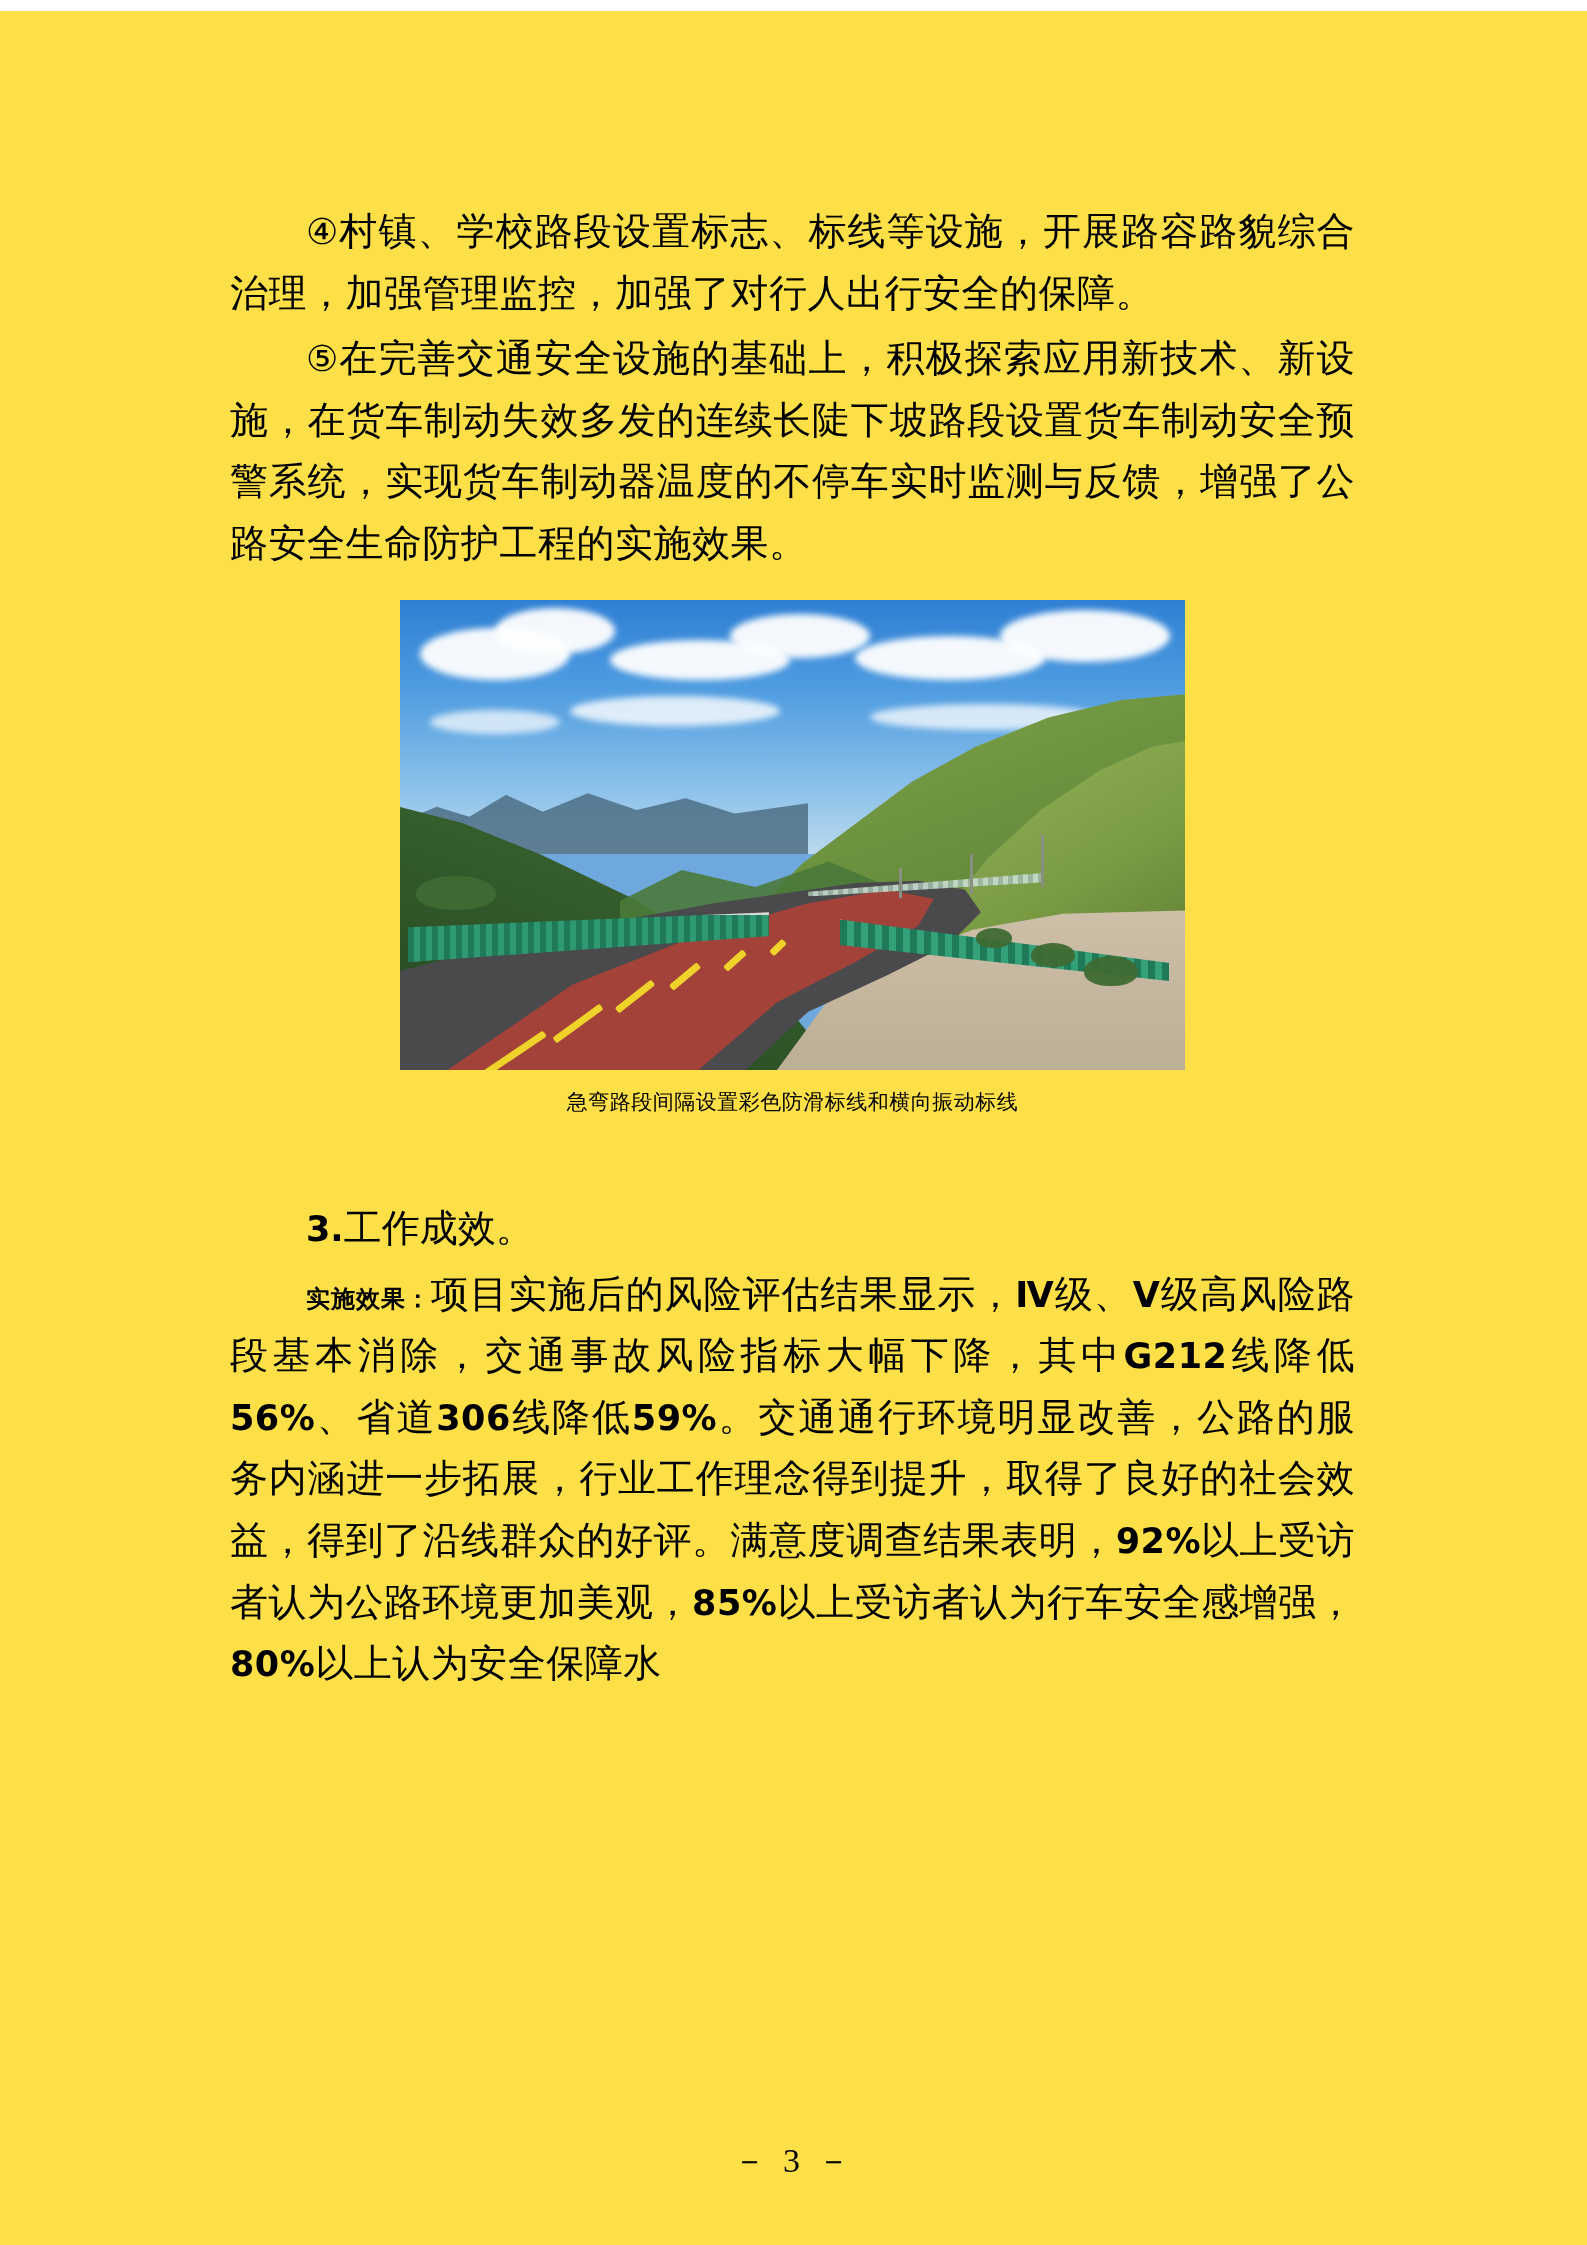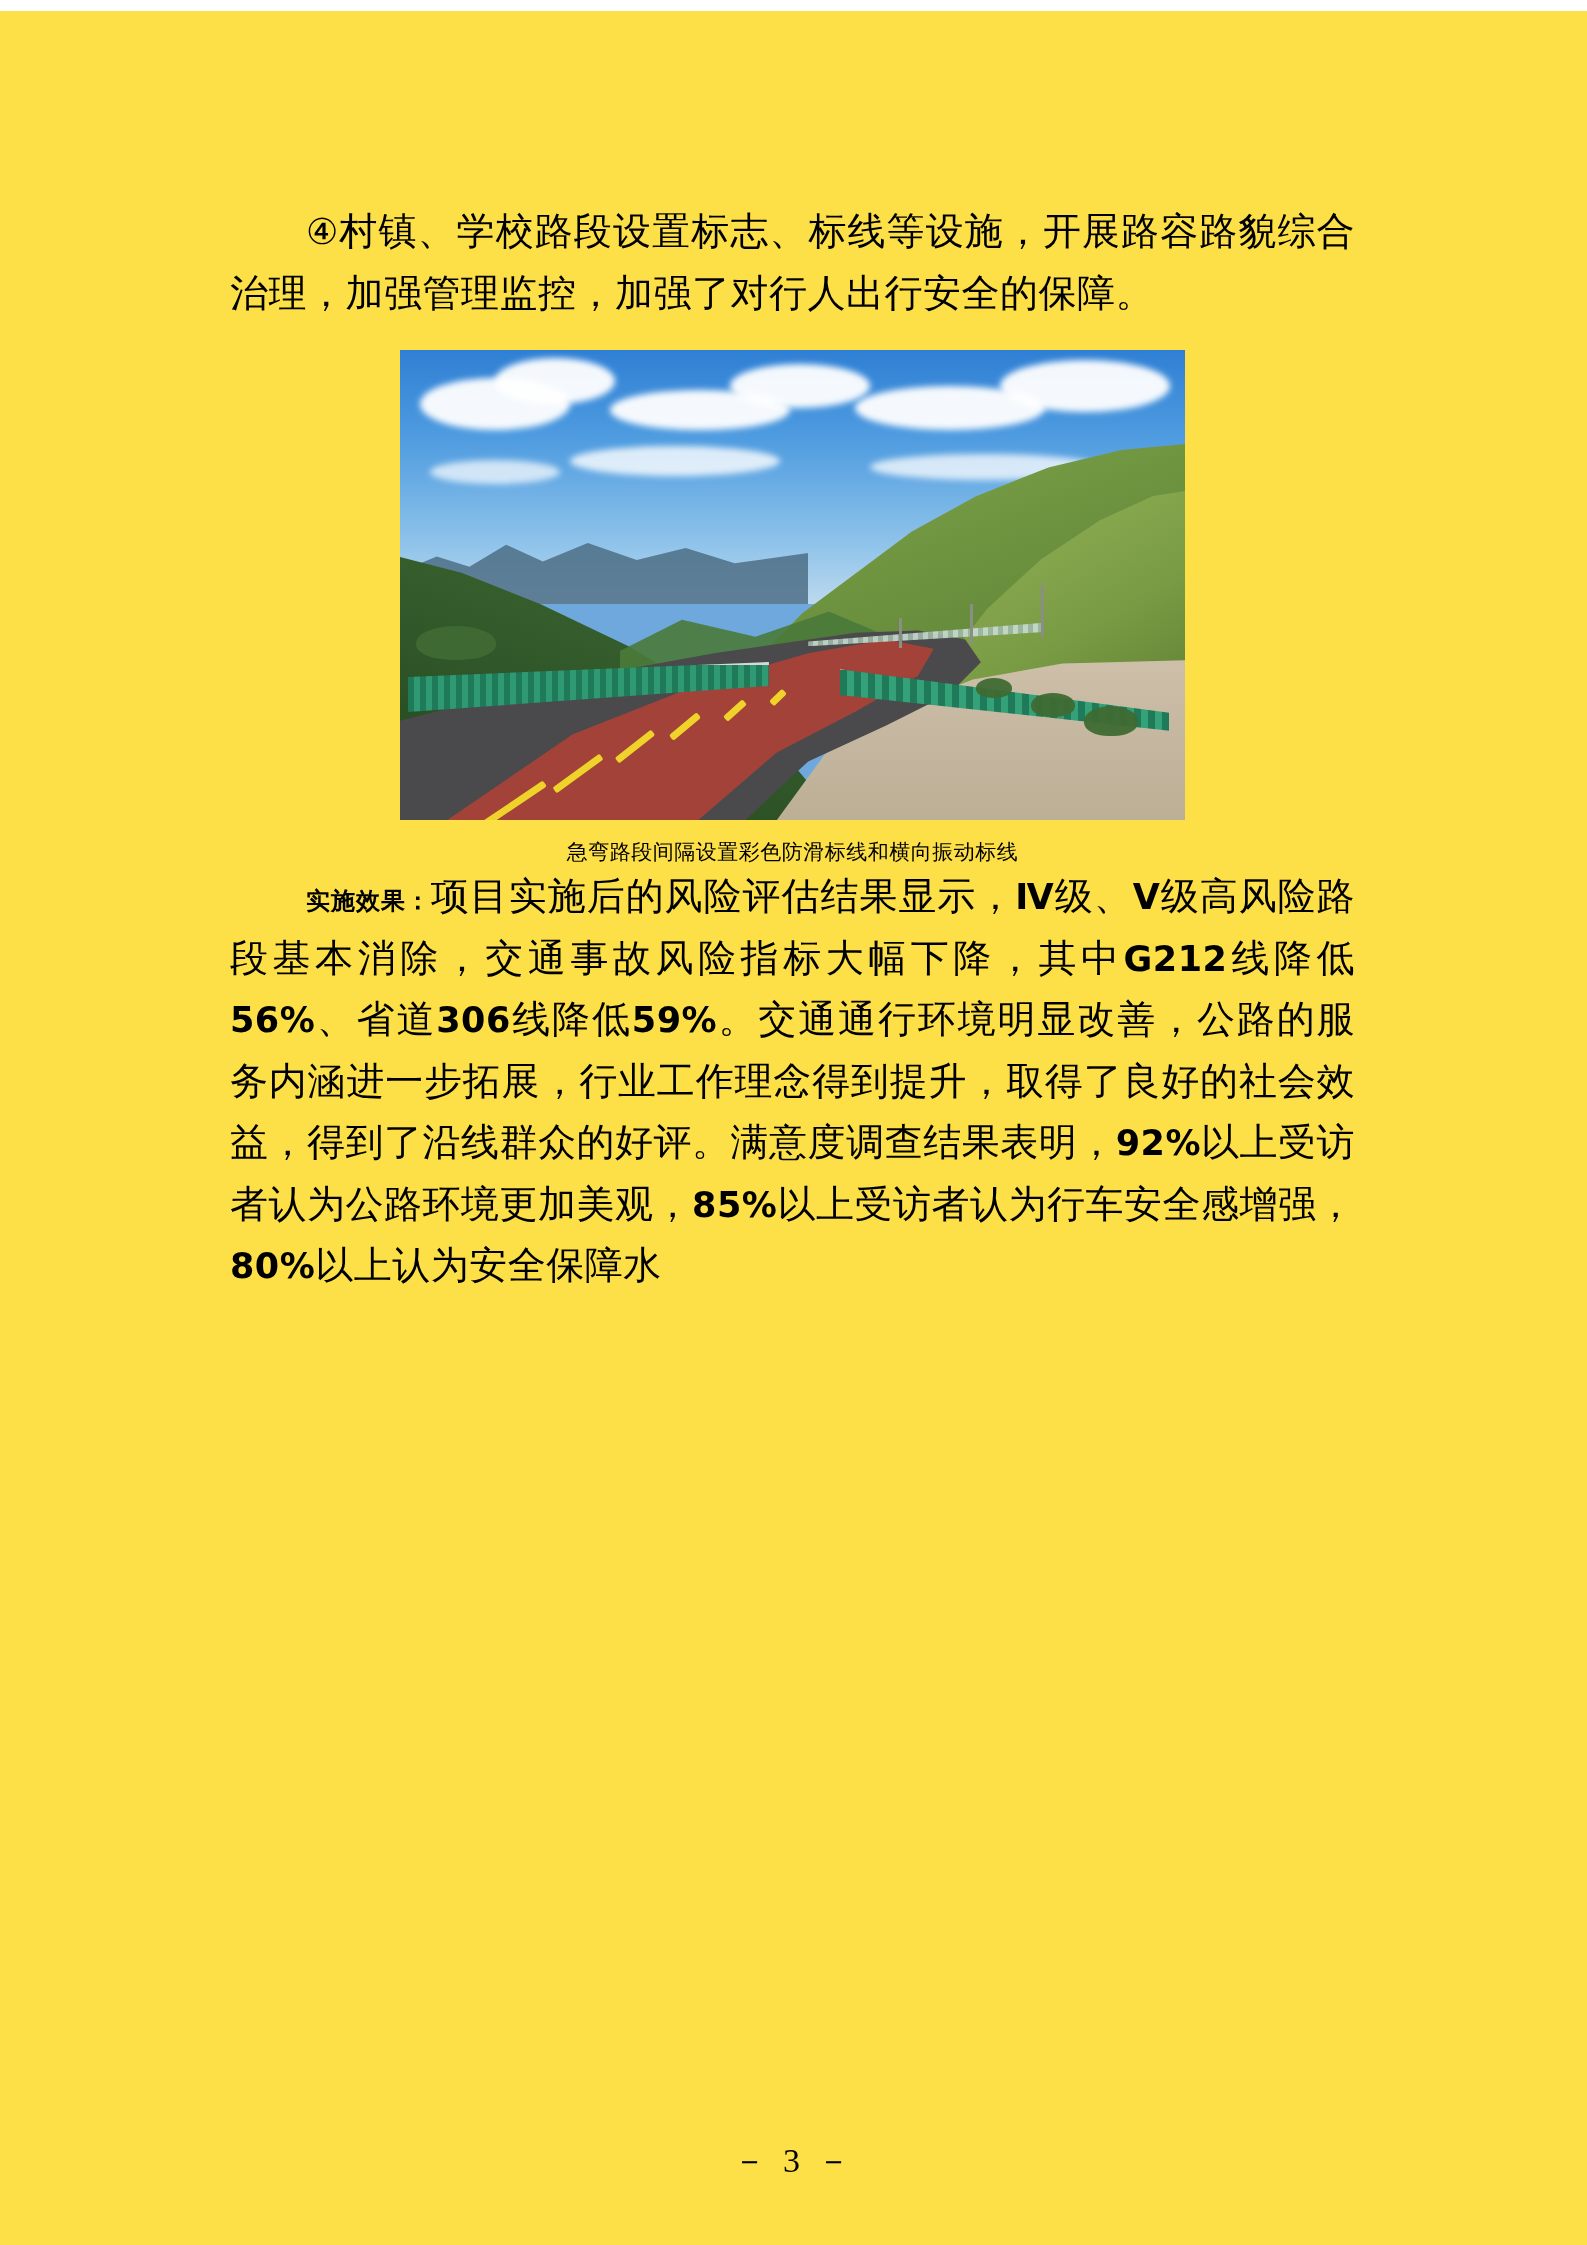--- a/index.html
+++ b/index.html
@@ -235,20 +235,21 @@
   }
 </style>
 </head>
 <body>
 
 <div class="page">
   <div class="content">
 
     <p class="para indent"><span class="circled">④</span><span>村镇、学校路段设置标志、标线等设施，开展路容路貌综合治理，加强管理监控，加强了对行人出行安全的保障。</span></p>
 
+    <p class="para indent"><span class="circled">⑤</span><span>在完善交通安全设施的基础上，积极探索应用新技术、新设施，在货车制动失效多发的连续长陡下坡路段设置货车制动安全预警系统，实现货车制动器温度的不停车实时监测与反馈，增强了公路安全生命防护工程的实施效果。</span></p>
 
     <div class="figure">
       <div class="photo">
         <div class="sky"></div>
         <div class="cloud c1"></div>
         <div class="cloud c2"></div>
         <div class="cloud c3"></div>
         <div class="cloud c4"></div>
         <div class="cloud c5"></div>
         <div class="cloud c6"></div>
@@ -278,19 +279,20 @@
         <div class="pole p2"></div>
         <div class="pole p3"></div>
         <div class="bush b1"></div>
         <div class="bush b2"></div>
         <div class="bush b3"></div>
         <div class="bush b4"></div>
       </div>
       <div class="caption">急弯路段间隔设置彩色防滑标线和横向振动标线</div>
     </div>
 
+    <p class="section-head"><span class="latin">3.</span><span>工作成效。</span></p>
 
     <p class="para indent"><span class="bold">实施效果：</span><span>项目实施后的风险评估结果显示，</span><span class="latin">Ⅳ</span><span>级、</span><span class="latin">Ⅴ</span><span>级高风险路段基本消除，交通事故风险指标大幅下降，其中</span><span class="latin">G212</span><span>线降低</span><span class="latin">56%</span><span>、省道</span><span class="latin">306</span><span>线降低</span><span class="latin">59%</span><span>。交通通行环境明显改善，公路的服务内涵进一步拓展，行业工作理念得到提升，取得了良好的社会效益，得到了沿线群众的好评。满意度调查结果表明，</span><span class="latin">92%</span><span>以上受访者认为公路环境更加美观，</span><span class="latin">85%</span><span>以上受访者认为行车安全感增强，</span><span class="latin">80%</span><span>以上认为安全保障水</span></p>
 
   </div>
 
   <div class="pagenum">－ 3 －</div>
 </div>
 
 </body></html>

